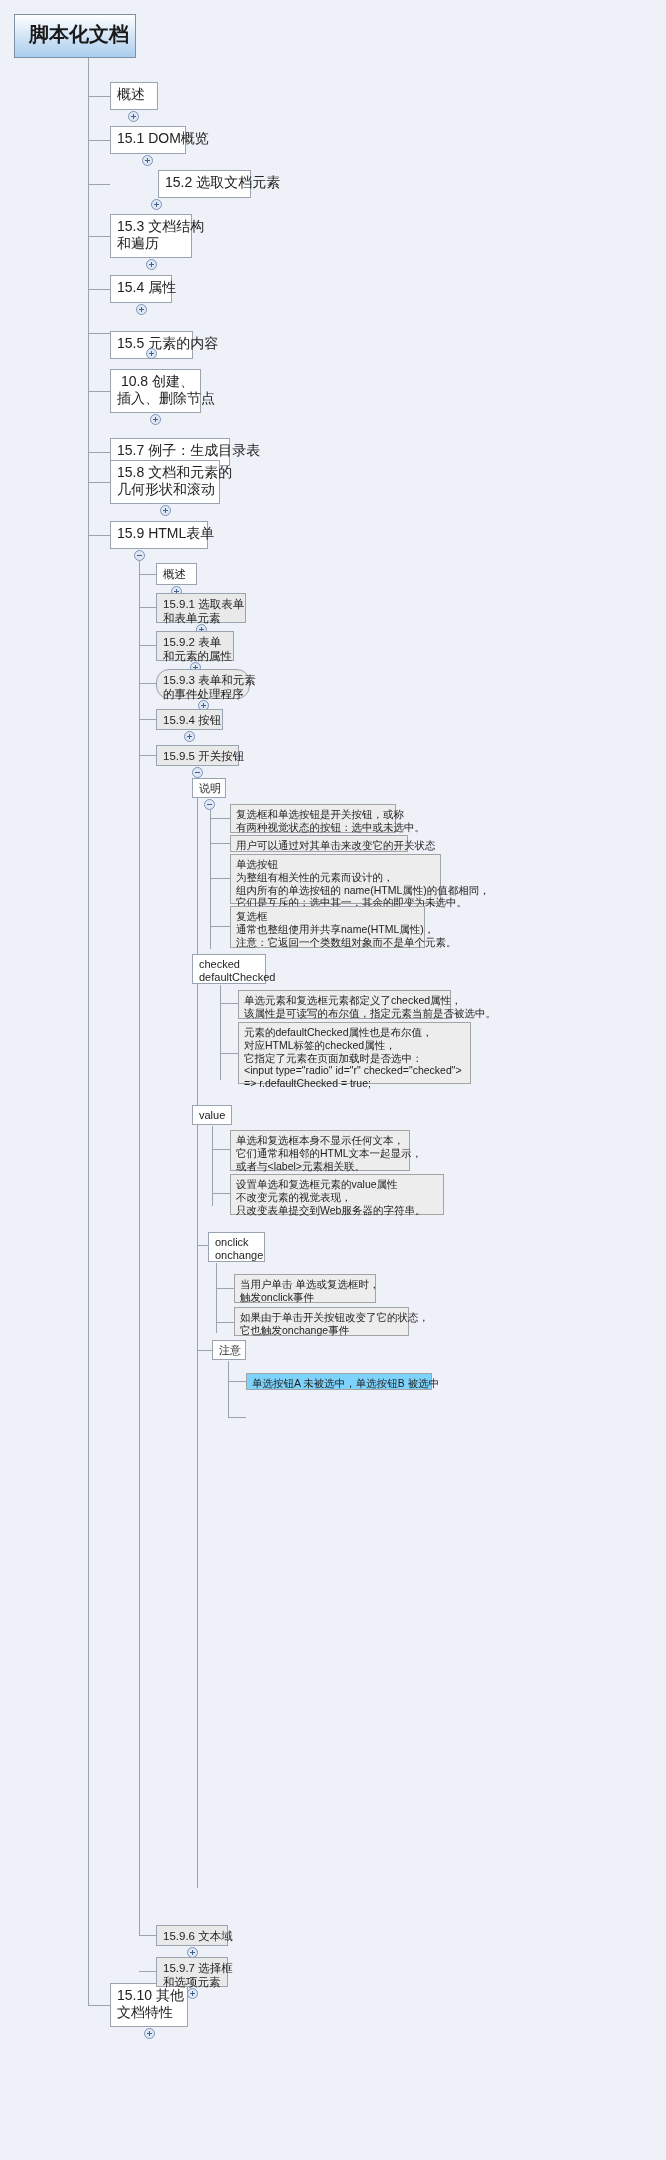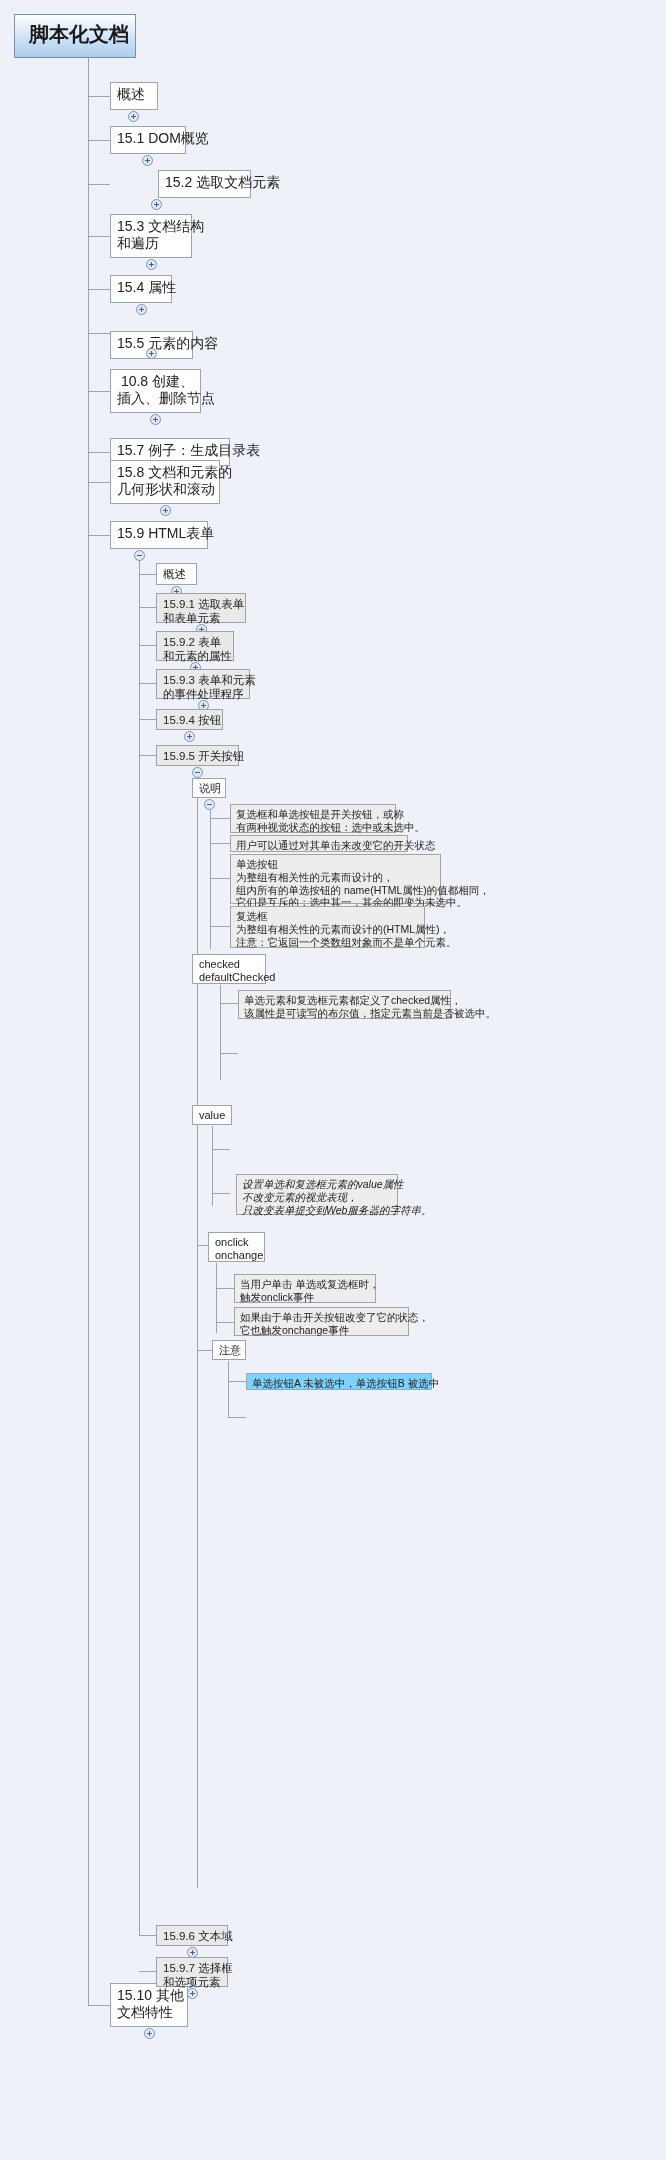--- a/index.html
+++ b/index.html
@@ -146,21 +146,21 @@
   <div class="node lvl2 gray" style="left:156px; top:593px; width:90px; height:30px;">15.9.1 选取表单
 和表单元素</div>
   <div class="exp plus" style="left:196px; top:624px;"></div>
 
   <div class="hline" style="left:139px; top:645px; width:17px;"></div>
   <div class="node lvl2 gray" style="left:156px; top:631px; width:78px; height:30px;">15.9.2 表单
 和元素的属性</div>
   <div class="exp plus" style="left:190px; top:662px;"></div>
 
   <div class="hline" style="left:139px; top:683px; width:17px;"></div>
-  <div class="node lvl2 gray" style="left:156px; top:669px; width:94px; height:30px;">15.9.3 表单和元素
+  <div class="node lvl2 gray" style="left:156px; top:669px; width:94px; height:30px;border-radius:13px;">15.9.3 表单和元素
 的事件处理程序</div>
   <div class="exp plus" style="left:198px; top:700px;"></div>
 
   <div class="hline" style="left:139px; top:719px; width:17px;"></div>
   <div class="node lvl2 gray" style="left:156px; top:709px; width:67px; height:21px;">15.9.4 按钮</div>
   <div class="exp plus" style="left:184px; top:731px;"></div>
 
   <div class="hline" style="left:139px; top:755px; width:17px;"></div>
   <div class="node lvl2 gray" style="left:156px; top:745px; width:83px; height:21px;">15.9.5 开关按钮</div>
   <div class="exp" style="left:192px; top:767px;"></div>
@@ -190,44 +190,52 @@
   <div class="node detail" style="left:230px; top:835px; width:178px; height:17px;">用户可以通过对其单击来改变它的开关状态</div>
 
   <div class="hline" style="left:210px; top:878px; width:20px;"></div>
   <div class="node detail" style="left:230px; top:854px; width:211px; height:50px;">单选按钮
 为整组有相关性的元素而设计的，
 组内所有的单选按钮的 name(HTML属性)的值都相同，
 它们是互斥的：选中其一，其余的即变为未选中。</div>
 
   <div class="hline" style="left:210px; top:926px; width:20px;"></div>
   <div class="node detail" style="left:230px; top:906px; width:195px; height:42px;">复选框
-为整组有相关性的元素而设计的(HTML属性)，
+通常也整组使用并共享name(HTML属性)，
 注意：它返回一个类数组对象而不是单个元素。</div>
 
   <div class="hline" style="left:197px; top:967px; width:15px;"></div>
   <div class="node lvl3" style="left:192px; top:954px; width:74px; height:30px;">checked
 defaultChecked</div>
 
   <div class="vline" style="left:220px; top:985px; height:95px;"></div>
 
   <div class="hline" style="left:220px; top:1003px; width:18px;"></div>
   <div class="node detail" style="left:238px; top:990px; width:213px; height:29px;">单选元素和复选框元素都定义了checked属性，
 该属性是可读写的布尔值，指定元素当前是否被选中。</div>
 
   <div class="hline" style="left:220px; top:1053px; width:18px;"></div>
+  <div class="node detail" style="left:238px; top:1022px; width:233px; height:62px;">元素的defaultChecked属性也是布尔值，
+对应HTML标签的checked属性，
+它指定了元素在页面加载时是否选中：
+&lt;input type="radio" id="r" checked="checked"&gt;
+=&gt; r.defaultChecked = true;</div>
 
   <div class="hline" style="left:197px; top:1115px; width:15px;"></div>
   <div class="node lvl3" style="left:192px; top:1105px; width:40px; height:20px;">value</div>
 
   <div class="vline" style="left:212px; top:1126px; height:80px;"></div>
 
   <div class="hline" style="left:212px; top:1149px; width:18px;"></div>
+  <div class="node detail" style="left:230px; top:1130px; width:180px; height:41px;">单选和复选框本身不显示任何文本，
+它们通常和相邻的HTML文本一起显示，
+或者与&lt;label&gt;元素相关联。</div>
 
   <div class="hline" style="left:212px; top:1193px; width:18px;"></div>
-  <div class="node detail" style="left:236px; top:1174px; width:162px; height:41px;font-style:italic;">设置单选和复选框元素的value属性
+  <div class="node detail" style="left:230px; top:1174px; width:214px; height:41px;">设置单选和复选框元素的value属性
 不改变元素的视觉表现，
 只改变表单提交到Web服务器的字符串。</div>
 
   <div class="hline" style="left:197px; top:1245px; width:15px;"></div>
   <div class="node lvl3" style="left:192px; top:1232px; width:57px; height:30px;margin-left:16px;">onclick
 onchange</div>
 
   <div class="vline" style="left:216px; top:1263px; height:70px;"></div>
 
   <div class="hline" style="left:216px; top:1288px; width:18px;"></div>

